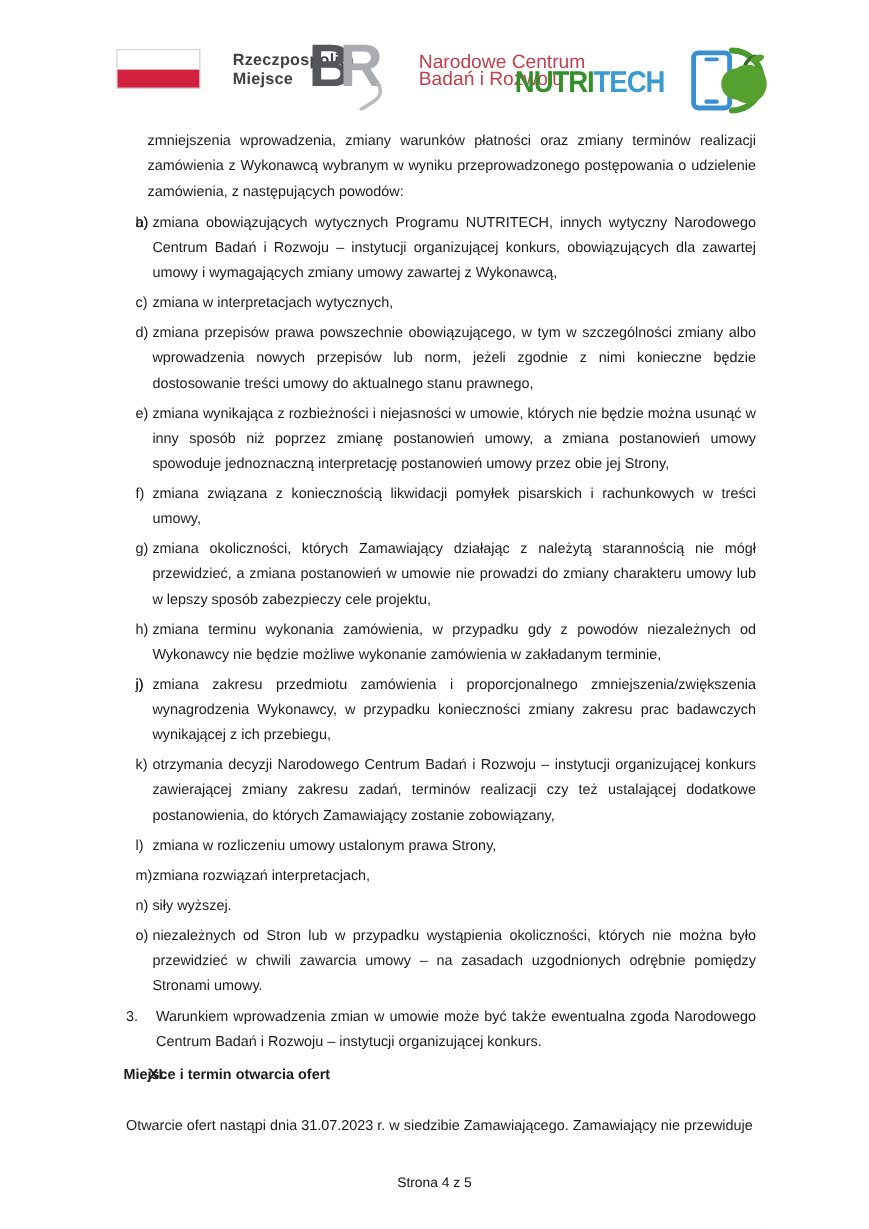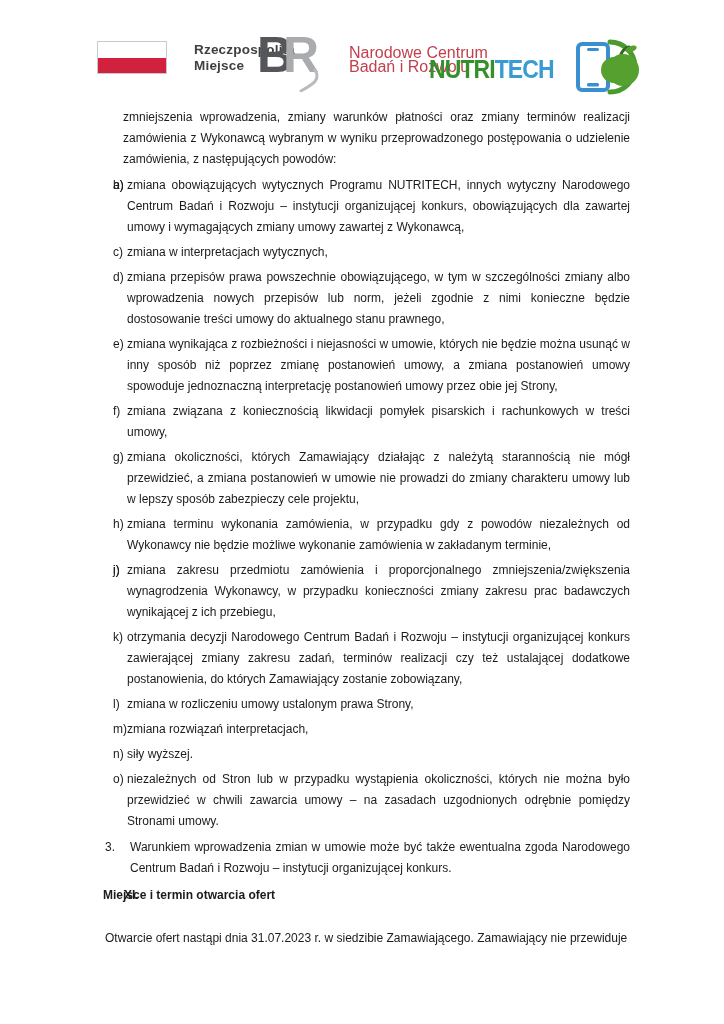--- a/index.html
+++ b/index.html
@@ -120,14 +120,15 @@
     </div>
 
     <div class="section-heading">
       <span class="marker">XI.</span><span>Miejsce i termin otwarcia ofert</span>
     </div>
 
     <p class="section-body">Otwarcie ofert nastąpi dnia 31.07.2023 r. w siedzibie Zamawiającego. Zamawiający nie przewiduje</p>
 
   </div>
 
+  <div class="footer">Strona 4 z 5</div>
 
 </div>
 
 </body></html>

